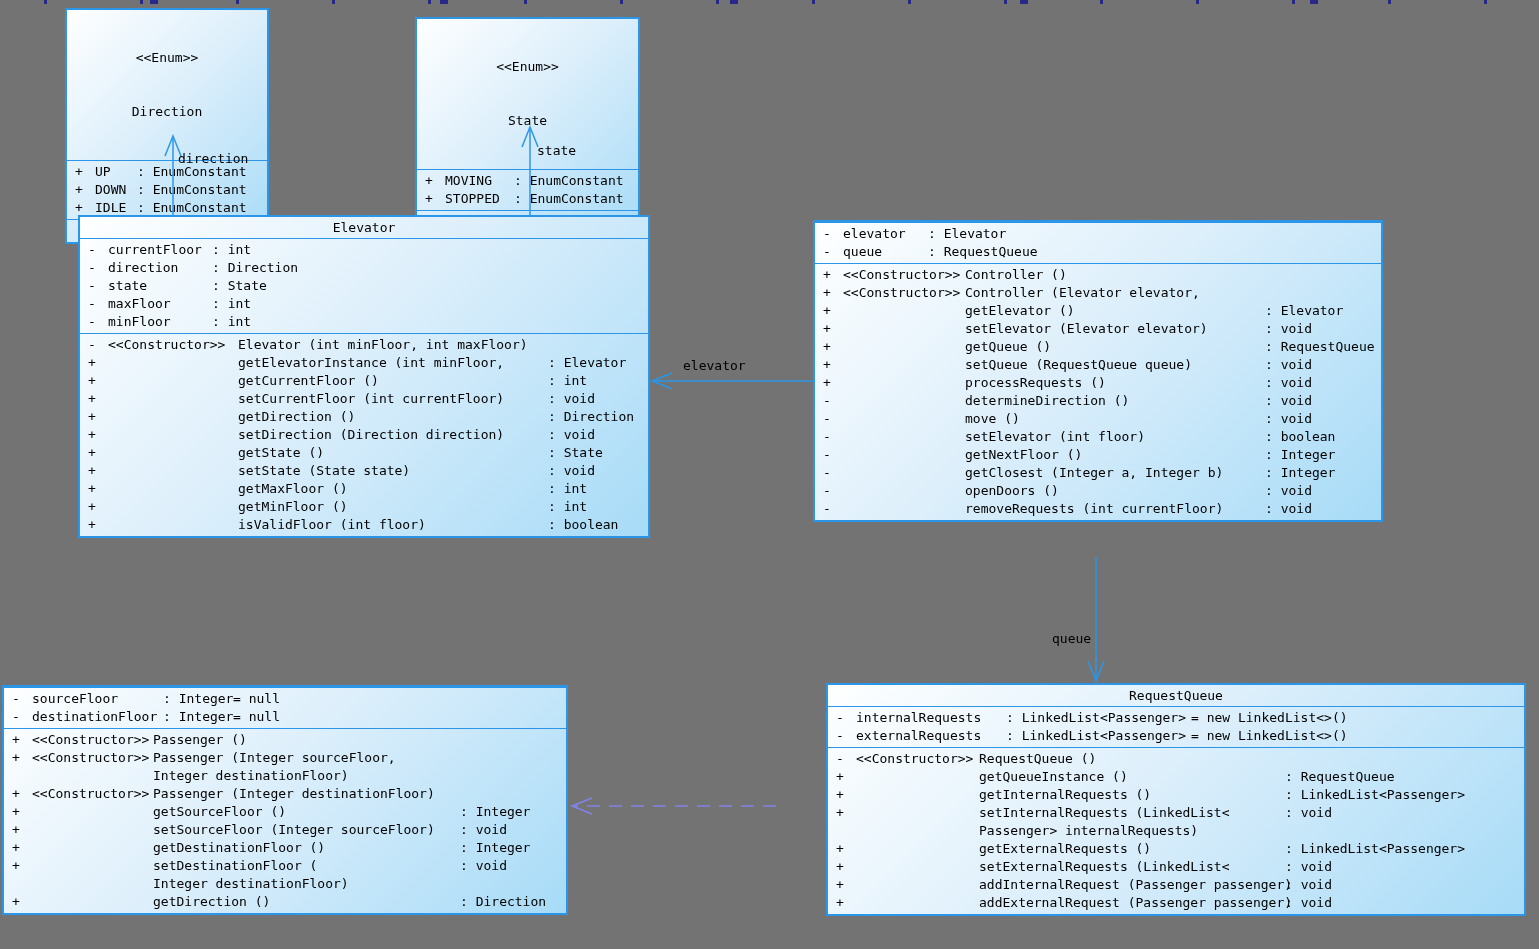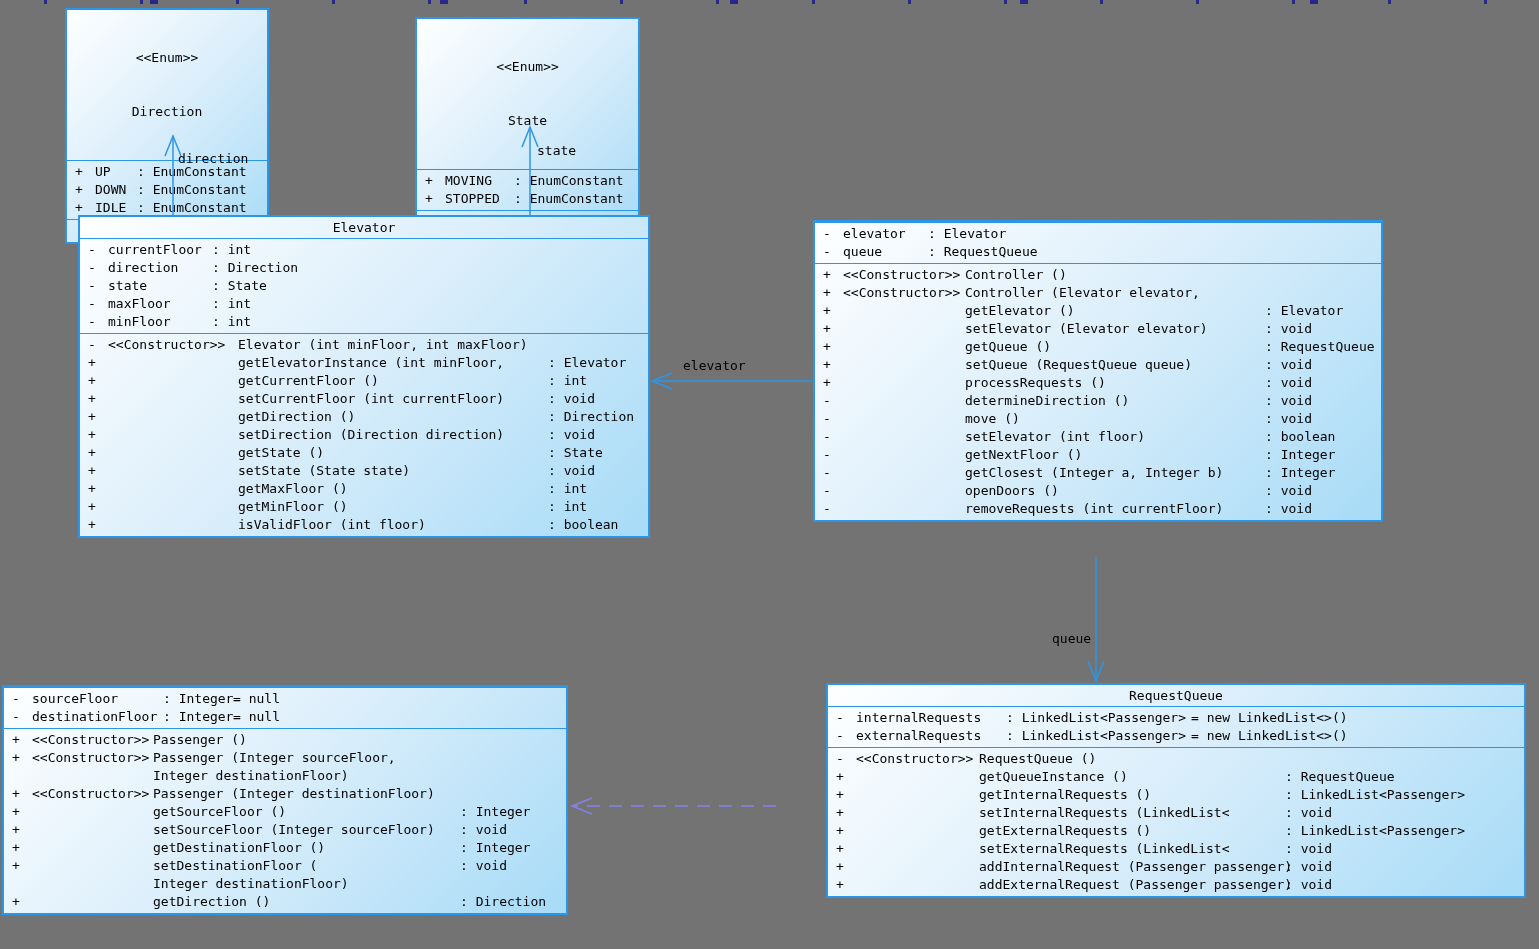--- a/index.html
+++ b/index.html
@@ -153,20 +153,21 @@
     <div class="uml-title">RequestQueue</div>
     <div class="sect attrs">
         <div class="row"><span class="c-v">-</span><span class="c-n">internalRequests</span><span class="c-t">: LinkedList&lt;Passenger&gt;</span><span class="c-d">= new LinkedList&lt;&gt;()</span></div>
         <div class="row"><span class="c-v">-</span><span class="c-n">externalRequests</span><span class="c-t">: LinkedList&lt;Passenger&gt;</span><span class="c-d">= new LinkedList&lt;&gt;()</span></div>
       </div>
     <div class="sect ops">
         <div class="row"><span class="c-v">-</span><span class="c-st">&lt;&lt;Constructor&gt;&gt;</span><span class="c-s">RequestQueue ()</span><span class="c-r"></span></div>
         <div class="row"><span class="c-v">+</span><span class="c-st"></span><span class="c-s">getQueueInstance ()</span><span class="c-r">: RequestQueue</span></div>
         <div class="row"><span class="c-v">+</span><span class="c-st"></span><span class="c-s">getInternalRequests ()</span><span class="c-r">: LinkedList&lt;Passenger&gt;</span></div>
         <div class="row"><span class="c-v">+</span><span class="c-st"></span><span class="c-s">setInternalRequests (LinkedList&lt;</span><span class="c-r">: void</span></div>
+        <div class="row"><span class="c-v"></span><span class="c-st"></span><span class="c-s">Passenger&gt; internalRequests)</span><span class="c-r"></span></div>
         <div class="row"><span class="c-v">+</span><span class="c-st"></span><span class="c-s">getExternalRequests ()</span><span class="c-r">: LinkedList&lt;Passenger&gt;</span></div>
         <div class="row"><span class="c-v">+</span><span class="c-st"></span><span class="c-s">setExternalRequests (LinkedList&lt;</span><span class="c-r">: void</span></div>
         <div class="row"><span class="c-v">+</span><span class="c-st"></span><span class="c-s">addInternalRequest (Passenger passenger)</span><span class="c-r">: void</span></div>
         <div class="row"><span class="c-v">+</span><span class="c-st"></span><span class="c-s">addExternalRequest (Passenger passenger)</span><span class="c-r">: void</span></div>
       </div>
   </div>
 
   <svg id="connector-layer" viewBox="0 0 1539 949" xmlns="http://www.w3.org/2000/svg">
     <g fill="none" stroke-width="1.5" stroke="#2b96e8">
       <line x1="173" y1="215" x2="173" y2="136"></line>

